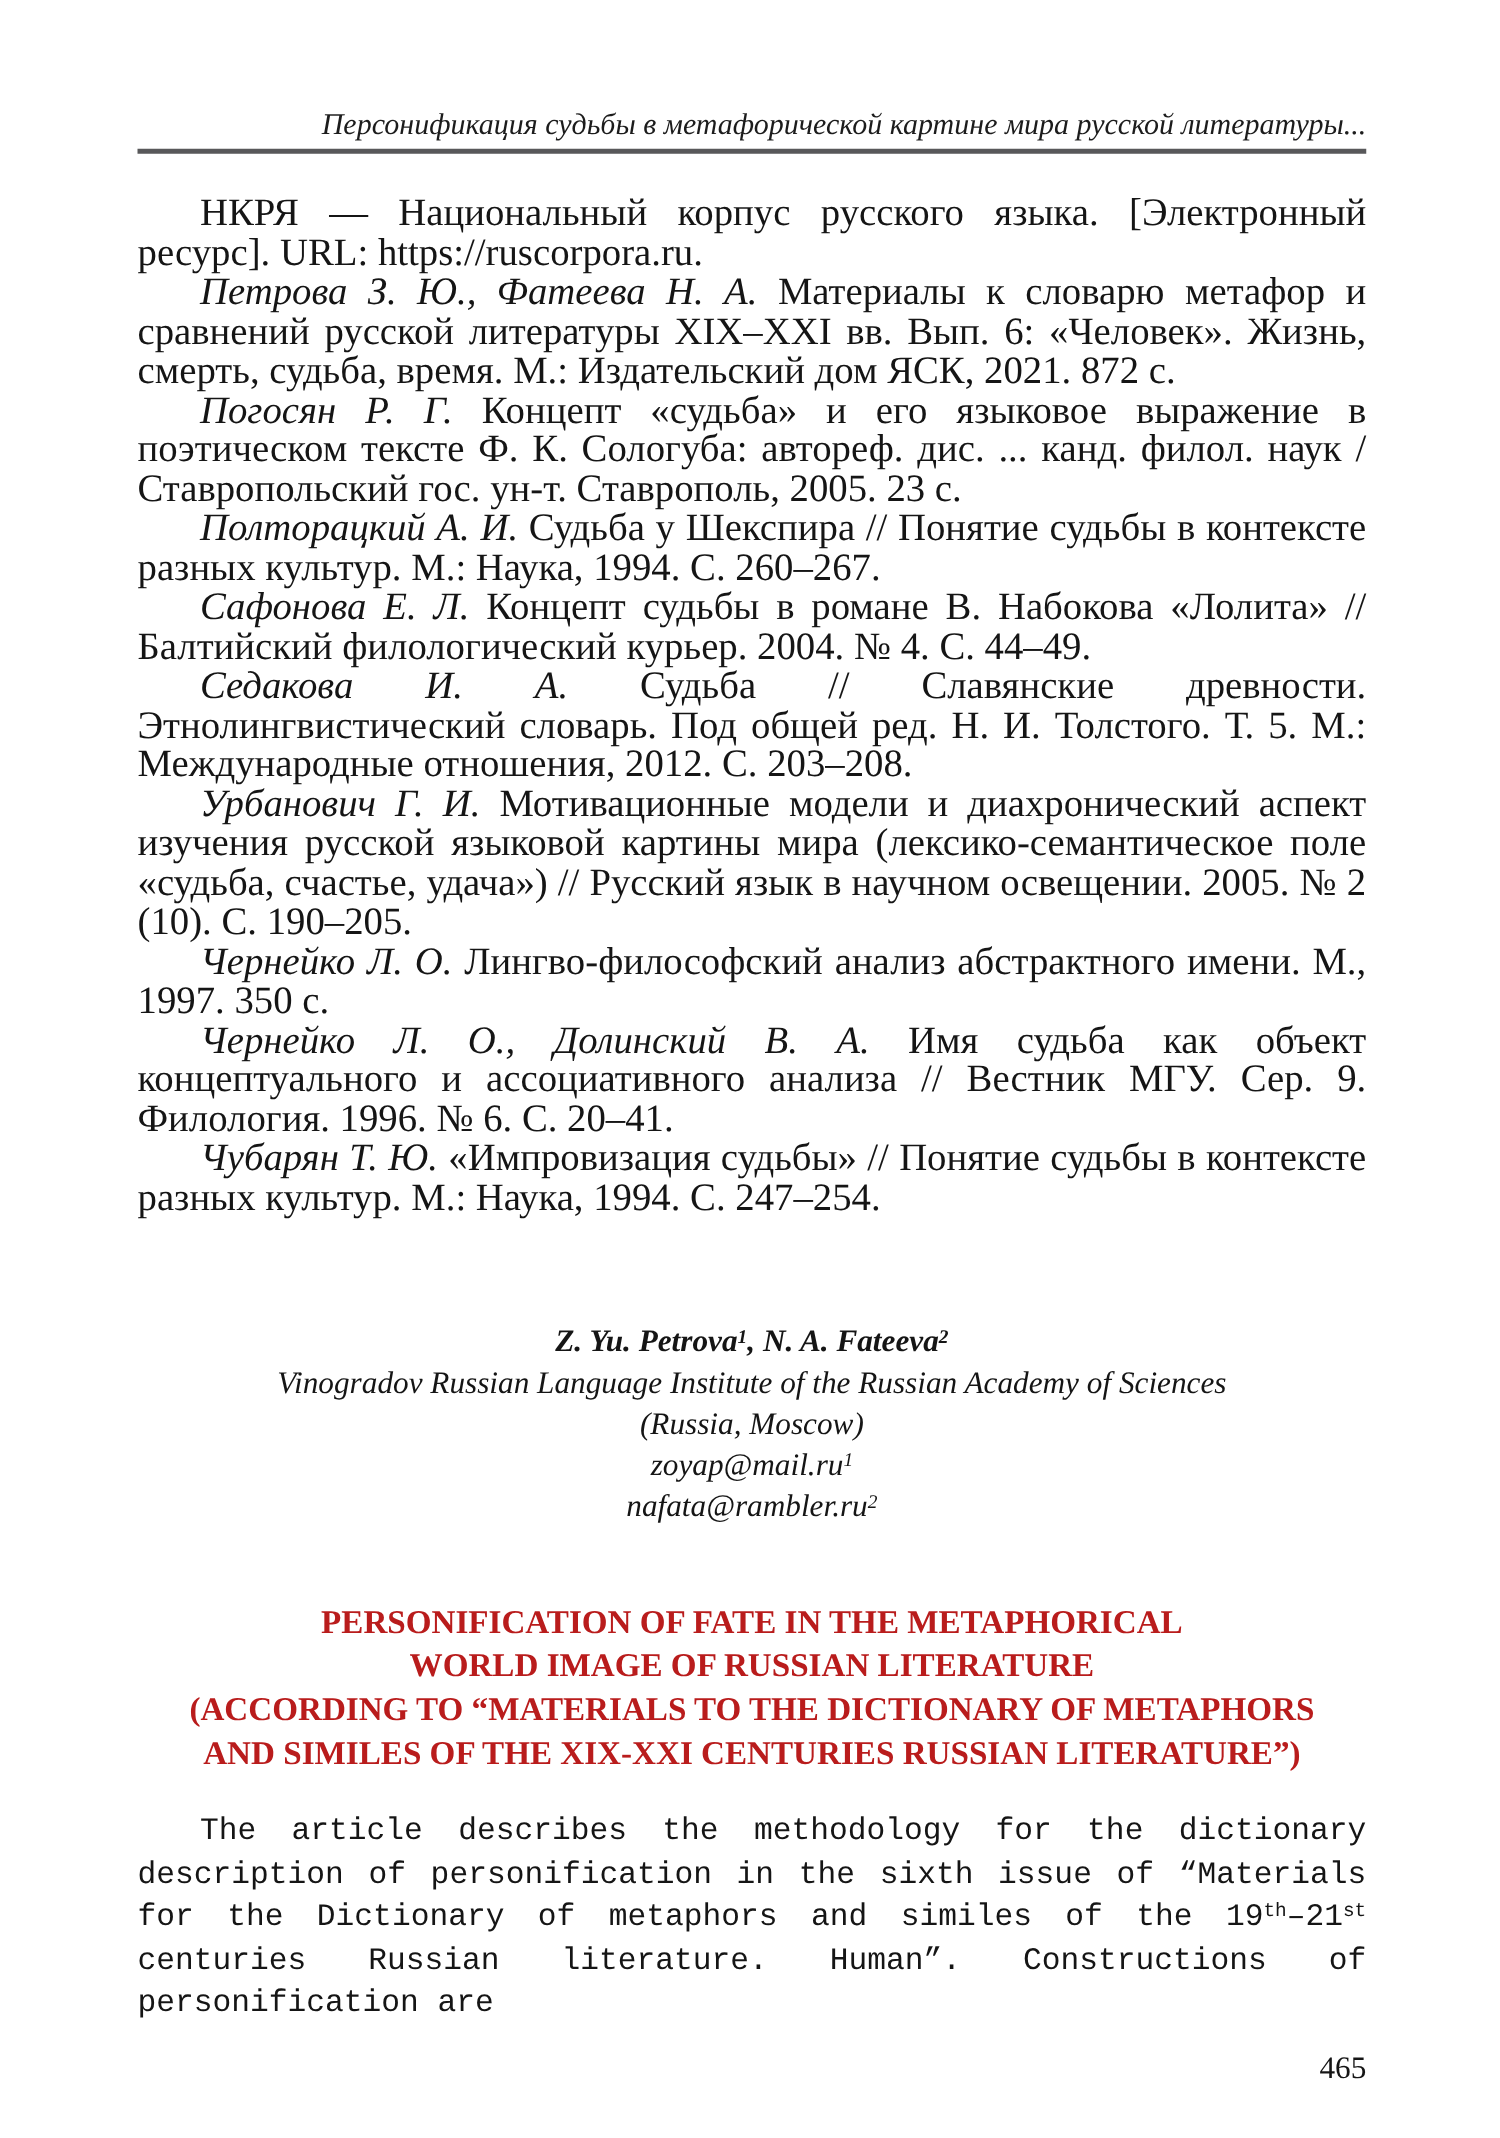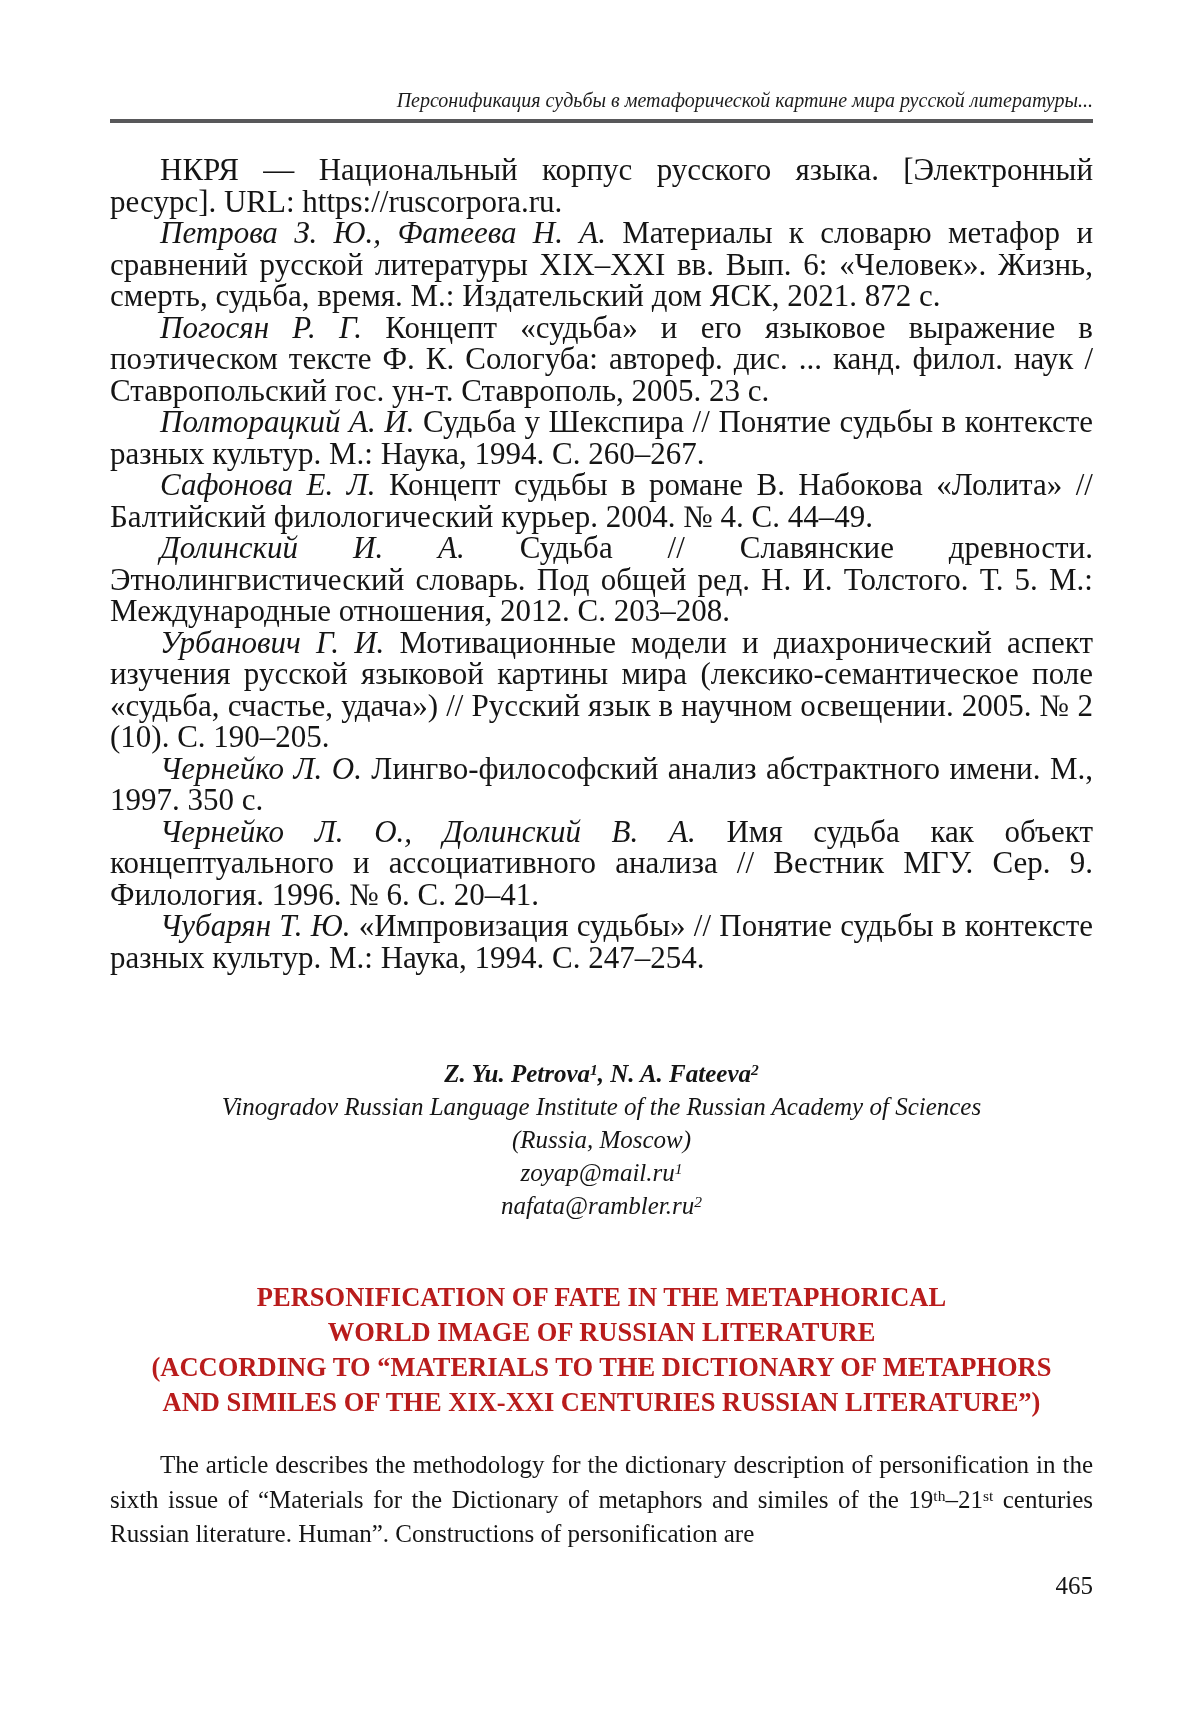--- a/index.html
+++ b/index.html
@@ -15,21 +15,21 @@
     color: #151515;
   }
   .content {
     width: 983px;
     margin-left: 110px;
   }
   .running-head {
     margin-top: 86px;
     text-align: right;
     font-style: italic;
-    font-size: 20px;
+    font-size: 24px;
     line-height: 28px;
     color: #1c1c1c;
   }
   .header-rule {
     margin-top: 5px;
     height: 4px;
     background: #58585a;
   }
   .refs {
     margin-top: 31px;
@@ -75,20 +75,21 @@
     margin-top: 28px;
     font-size: 25px;
     line-height: 34.5px;
     text-align: justify;
     hyphens: auto;
     -webkit-hyphens: auto;
   }
   .abstract p {
     margin: 0;
     text-indent: 50px;
+    font-family: Liberation Mono, monospace;
   }
   .page-number {
     margin-top: 20px;
     text-align: right;
     font-size: 25px;
     line-height: 28px;
   }
 </style>
 </head>
 <body>
@@ -98,21 +99,21 @@
   <div class="running-head">Персонификация судьбы в метафорической картине мира русской литературы...</div>
 
   <div class="header-rule"></div>
 
   <div class="refs" lang="ru">
       <p class="ref">НКРЯ — Национальный корпус русского языка. [Электронный ресурс]. URL: https://ruscorpora.ru.</p>
       <p class="ref"><span class="authors">Петрова З. Ю., Фатеева Н. А.</span> Материалы к словарю метафор и сравнений русской литературы XIX–XXI вв. Вып. 6: «Человек». Жизнь, смерть, судьба, время. М.: Издательский дом ЯСК, 2021. 872 с.</p>
       <p class="ref"><span class="authors">Погосян Р. Г.</span> Концепт «судьба» и его языковое выражение в поэтическом тексте Ф. К. Сологуба: автореф. дис. ... канд. филол. наук / Ставропольский гос. ун-т. Ставрополь, 2005. 23 с.</p>
       <p class="ref"><span class="authors">Полторацкий А. И.</span> Судьба у Шекспира // Понятие судьбы в контексте разных культур. М.: Наука, 1994. С. 260–267.</p>
       <p class="ref"><span class="authors">Сафонова Е. Л.</span> Концепт судьбы в романе В. Набокова «Лолита» // Балтийский филологический курьер. 2004. № 4. С. 44–49.</p>
-      <p class="ref"><span class="authors">Долинский И. А.</span> Судьба // Славянские древности. Этнолингвистический словарь. Под общей ред. Н. И. Толстого. Т. 5. М.: Международные отношения, 2012. С. 203–208.</p>
+      <p class="ref"><span class="authors">Седакова И. А.</span> Судьба // Славянские древности. Этнолингвистический словарь. Под общей ред. Н. И. Толстого. Т. 5. М.: Международные отношения, 2012. С. 203–208.</p>
       <p class="ref"><span class="authors">Урбанович Г. И.</span> Мотивационные модели и диахронический аспект изучения русской языковой картины мира (лексико-семантическое поле «судьба, счастье, удача») // Русский язык в научном освещении. 2005. № 2 (10). С. 190–205.</p>
       <p class="ref"><span class="authors">Чернейко Л. О.</span> Лингво-философский анализ абстрактного имени. М., 1997. 350 с.</p>
       <p class="ref"><span class="authors">Чернейко Л. О., Долинский В. А.</span> Имя судьба как объект концептуального и ассоциативного анализа // Вестник МГУ. Сер. 9. Филология. 1996. № 6. С. 20–41.</p>
       <p class="ref"><span class="authors">Чубарян Т. Ю.</span> «Импровизация судьбы» // Понятие судьбы в контексте разных культур. М.: Наука, 1994. С. 247–254.</p>
     </div>
 
   <div class="authors-block" lang="en">
     <div class="authors-names"><span>Z. Yu. Petrova</span><sup>1</sup>, <span>N. A. Fateeva</span><sup>2</sup></div>
     <div>Vinogradov Russian Language Institute of the Russian Academy of Sciences</div>
     <div>(Russia, Moscow)</div>

